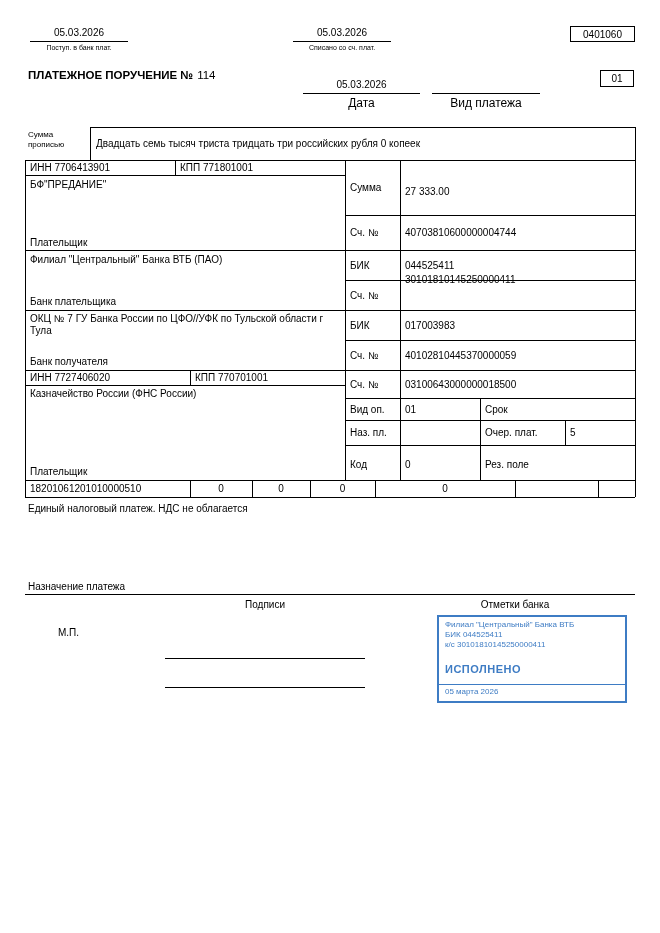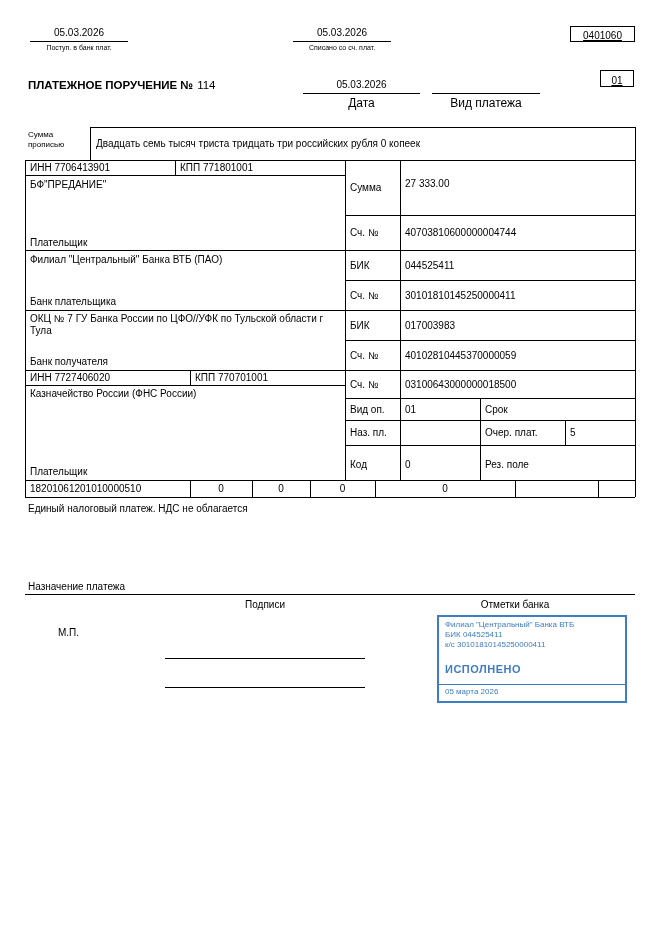--- a/index.html
+++ b/index.html
@@ -9,21 +9,21 @@
   .vl{position:absolute;width:1px;background:#000;}
   .t{position:absolute;font-size:10px;line-height:1.2;white-space:nowrap;}
   .wrap{white-space:normal;}
   .c{text-align:center;}
   .b{font-weight:bold;}
   .cell{position:absolute;display:flex;align-items:center;font-size:10px;
         padding-left:5px;box-sizing:border-box;white-space:nowrap;}
   .cc{justify-content:center;padding-left:0;}
   .topal{align-items:flex-start;padding-top:14px;}
   .box{position:absolute;border:1px solid #000;box-sizing:border-box;
-       display:flex;align-items:flex-end;justify-content:center;font-size:10px;text-decoration:underline;}
+       display:flex;align-items:center;justify-content:center;font-size:10px;}
   .tiny{font-size:7px;}
   .s9{font-size:12px;}
   .s8{font-size:8px;}
   .stamp{position:absolute;left:437px;top:615px;width:190px;height:88px;
          border:2px solid #3e7cc4;color:#3e7cc4;box-sizing:border-box;}
   .stamp .st{position:absolute;font-size:8px;white-space:nowrap;line-height:1.1;}
   .stamp .shl{position:absolute;height:1px;background:#3e7cc4;left:0;width:100%;}
 </style>
 </head>
 <body>
@@ -35,21 +35,21 @@
   <div class="t c tiny" style="left:30px;top:44px;width:98px">Поступ. в банк плат.</div>
 
   <div class="t c" style="left:293px;top:27px;width:98px">05.03.2026</div>
   <div class="hl" style="left:293px;top:41px;width:98px"></div>
   <div class="t c tiny" style="left:293px;top:44px;width:98px">Списано со сч. плат.</div>
 
   <div class="box" style="left:570px;top:26px;width:65px;height:16px">
     <span>0401060</span>
   </div>
 
-  <div class="t b" style="left:28px;top:79px;font-size:11.5px">
+  <div class="t b" style="left:28px;top:69px;font-size:11.5px">
     <span>ПЛАТЕЖНОЕ ПОРУЧЕНИЕ №</span><span style="font-weight:normal;margin-left:4px">114</span>
   </div>
   <div class="t c" style="left:303px;top:79px;width:117px">05.03.2026</div>
   <div class="hl" style="left:303px;top:93px;width:117px"></div>
   <div class="t c s9" style="left:303px;top:96px;width:117px">Дата</div>
   <div class="hl" style="left:432px;top:93px;width:108px"></div>
   <div class="t c s9" style="left:432px;top:96px;width:108px">Вид платежа</div>
   <div class="box" style="left:600px;top:70px;width:34px;height:17px">
     <span>01</span>
   </div>
@@ -103,29 +103,29 @@
 
   <div class="t wrap" style="left:30px;top:313px;width:312px">ОКЦ № 7 ГУ Банка России по ЦФО//УФК по Тульской области г Тула</div>
   <div class="t" style="left:30px;top:356px">Банк получателя</div>
 
   <div class="t" style="left:30px;top:372px">ИНН 7727406020</div>
   <div class="t" style="left:195px;top:372px">КПП 770701001</div>
   <div class="t" style="left:30px;top:388px">Казначейство России (ФНС России)</div>
   <div class="t" style="left:30px;top:466px">Плательщик</div>
 
   <div class="cell" style="left:345px;top:160px;width:55px;height:55px">Сумма</div>
-  <div class="cell" style="left:400px;top:156px;width:235px;height:55px">27 333.00</div>
+  <div class="cell" style="left:400px;top:164px;width:235px;height:55px">27 333.00</div>
 
   <div class="cell" style="left:345px;top:215px;width:55px;height:35px">Сч. №</div>
   <div class="cell" style="left:400px;top:215px;width:235px;height:35px">40703810600000004744</div>
 
   <div class="cell" style="left:345px;top:250px;width:55px;height:30px">БИК</div>
   <div class="cell" style="left:400px;top:250px;width:235px;height:30px">044525411</div>
   <div class="cell" style="left:345px;top:280px;width:55px;height:30px">Сч. №</div>
-  <div class="cell" style="left:400px;top:280px;width:235px;height:30px">30101810145250000411</div>
+  <div class="cell" style="left:400px;top:264px;width:235px;height:30px">30101810145250000411</div>
 
   <div class="cell" style="left:345px;top:310px;width:55px;height:30px">БИК</div>
   <div class="cell" style="left:400px;top:310px;width:235px;height:30px">017003983</div>
   <div class="cell" style="left:345px;top:340px;width:55px;height:30px">Сч. №</div>
   <div class="cell" style="left:400px;top:340px;width:235px;height:30px">40102810445370000059</div>
 
   <div class="cell" style="left:345px;top:370px;width:55px;height:28px">Сч. №</div>
   <div class="cell" style="left:400px;top:370px;width:235px;height:28px">03100643000000018500</div>
 
   <div class="cell" style="left:345px;top:398px;width:55px;height:22px">Вид оп.</div>

